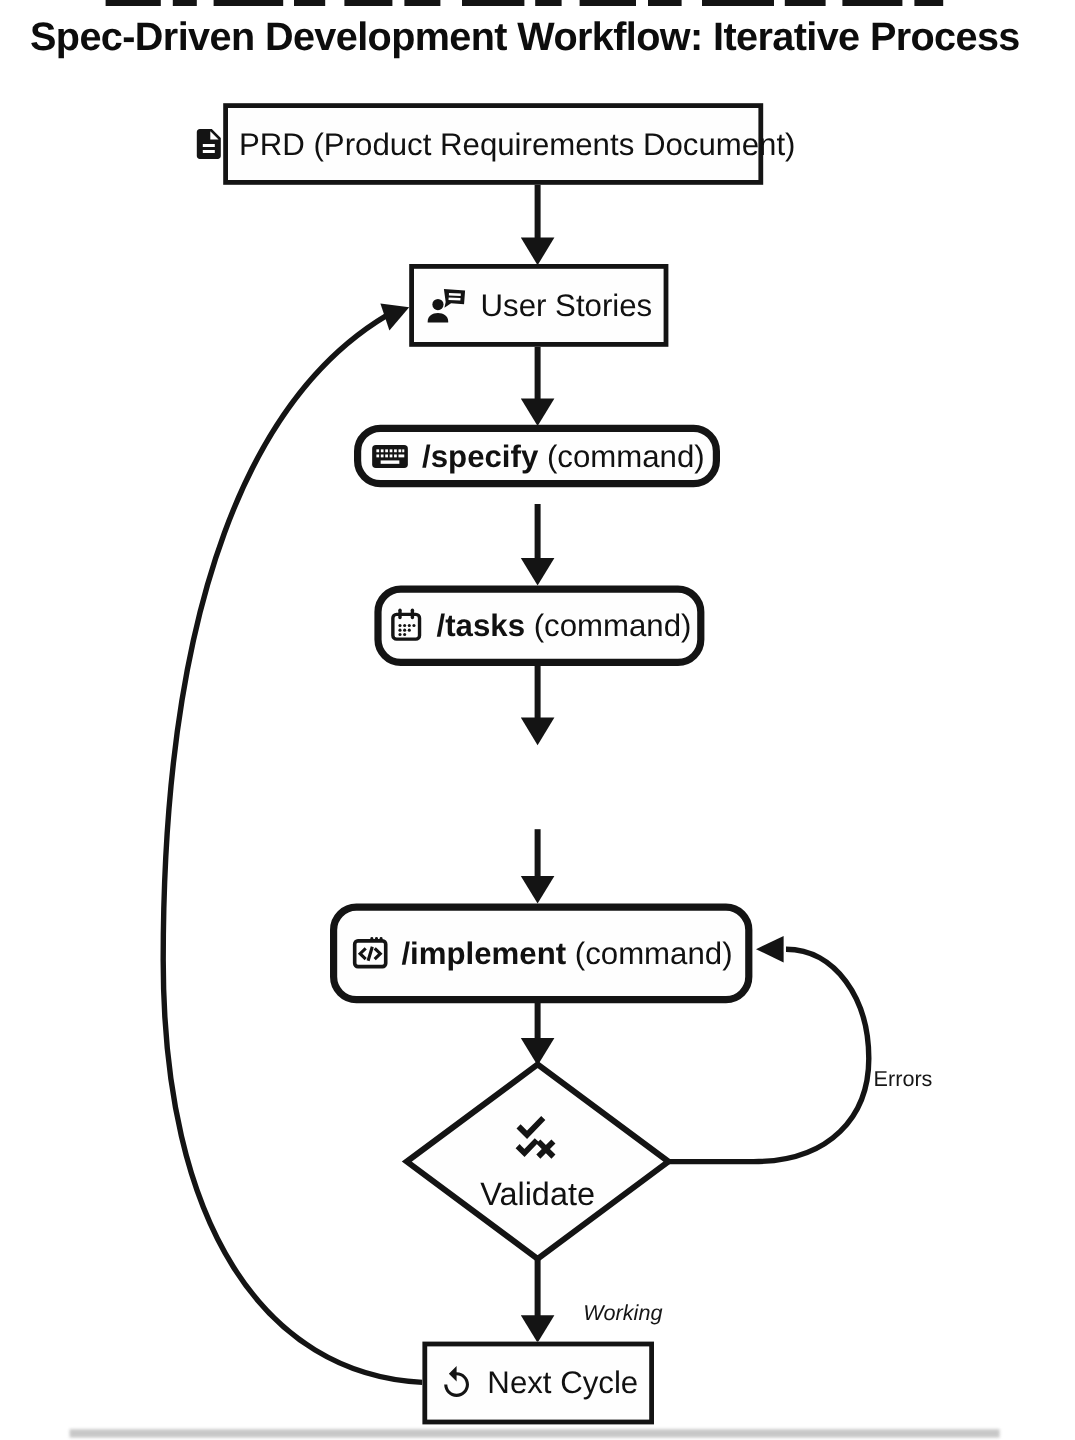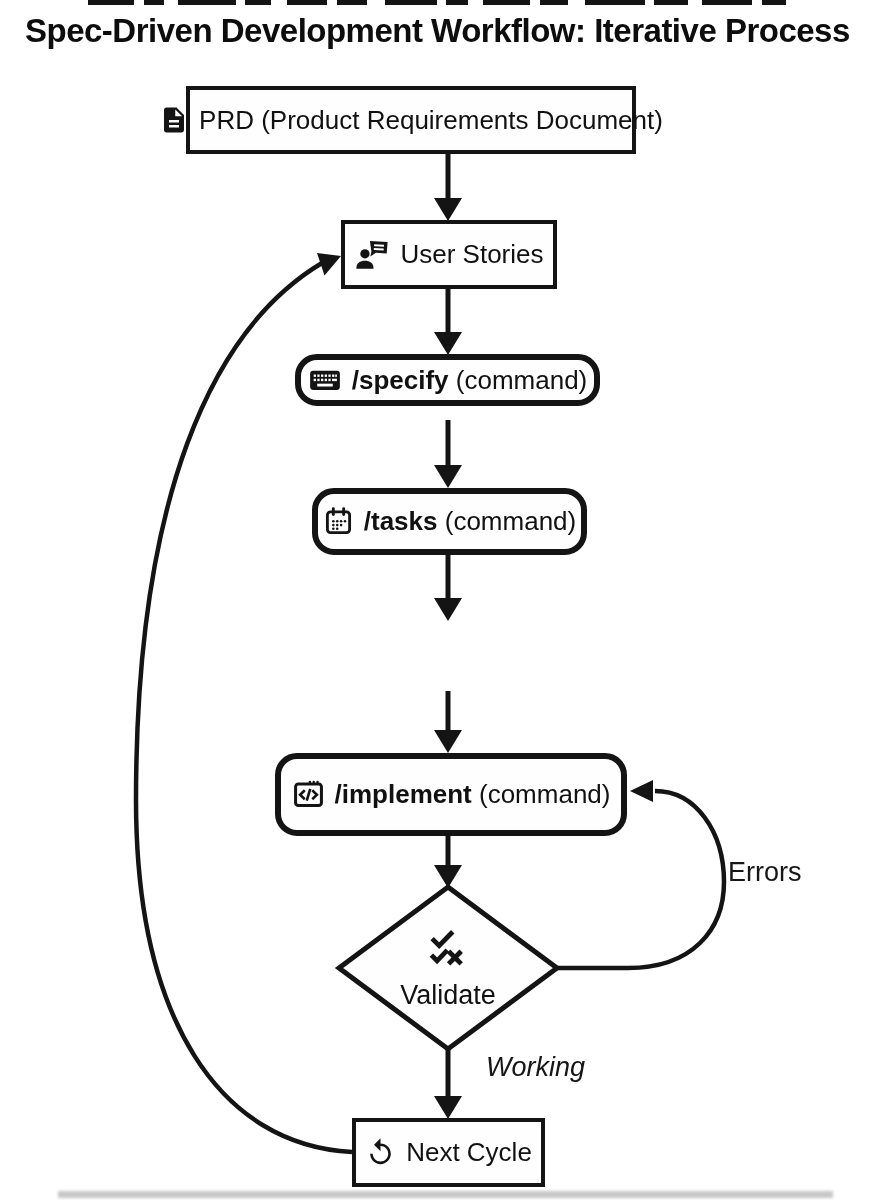--- a/index.html
+++ b/index.html
@@ -14,21 +14,21 @@
   .connectors{position:absolute;left:0;top:0;width:896px;height:1200px;}
   .node{
     position:absolute;display:flex;align-items:center;justify-content:center;gap:10px;
     background:#fefefe;box-sizing:border-box;font-size:26px;color:#111;white-space:nowrap;
   }
   .rect-node{border:4px solid #141414;}
   .round-node{border:6px solid #141414;border-radius:22px;}
   .diamond-label{position:absolute;display:flex;align-items:center;justify-content:center;gap:9px;
     background:transparent;font-size:27px;color:#111;white-space:nowrap;flex-direction:column;}
   .cmd{font-weight:700;}
-  .edge-label{position:absolute;font-size:27px;color:#161616;white-space:nowrap;}
+  .edge-label{position:absolute;font-size:18px;color:#161616;white-space:nowrap;margin-top:32px;}
   .icon{flex:0 0 auto;display:block;}
   
   .top-artifact{position:absolute;left:88px;top:0;height:5px;width:782px;font-size:0;}
   .top-artifact i{display:inline-block;height:5px;background:#141414;}
   .bottom-artifact{
     position:absolute;left:58px;top:1191px;width:775px;height:7px;
     background:#9a9a9a;opacity:.55;filter:blur(1.5px);
   }
 </style>
 </head>

